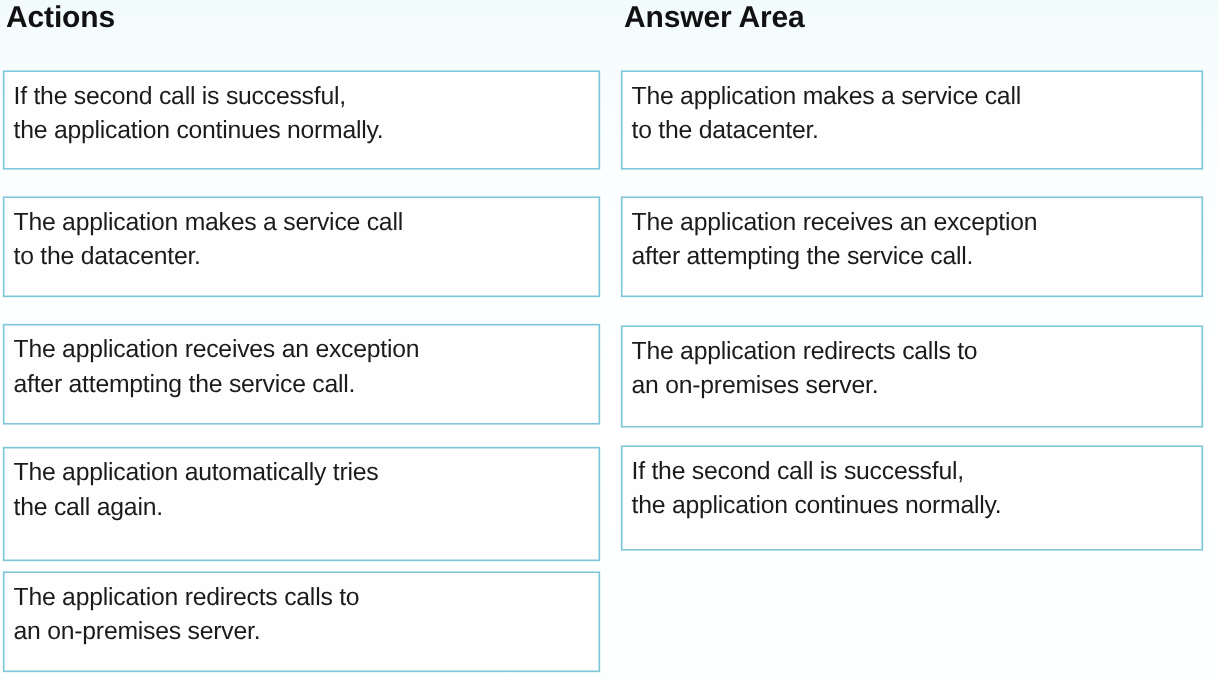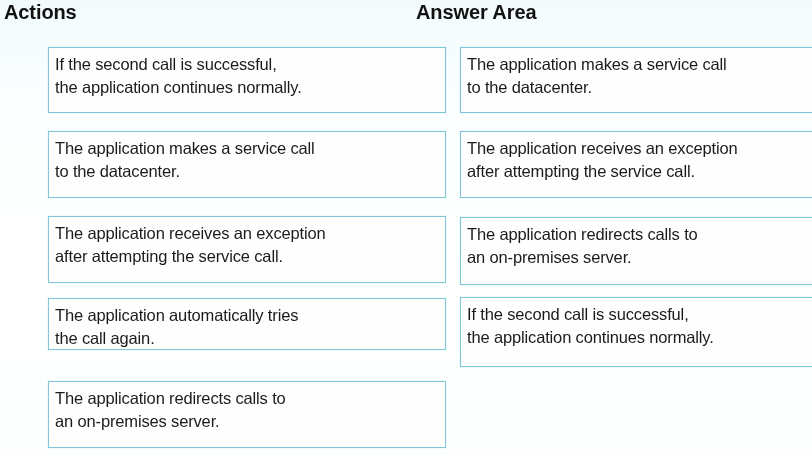--- a/index.html
+++ b/index.html
@@ -52,36 +52,35 @@
     white-space: nowrap;
   }
 
   .card {
     position: absolute;
     box-sizing: border-box;
     background: #fefeff;
     border: 1.6px solid #7fc6d8;
     padding: 5px 0 4px 6px;
     box-shadow: 0 0 0 0.4px rgba(127,198,216,0.25);
-    margin-left: 46px;
   }
 
   .card-text {
     font-size: 16.5px;
     line-height: 23px;
     color: #1b1b1b;
     letter-spacing: -0.15px;
     white-space: pre-line;
   }
 
   
   .left .card.c0 { left: 0px; top: 47px;  width: 398px; height: 66px;  }
   .left .card.c1 { left: 0px; top: 131px; width: 398px; height: 67px;  }
   .left .card.c2 { left: 0px; top: 216px; width: 398px; height: 67px;  }
-  .left .card.c3 { left: 0px; top: 298px; width: 398px; height: 52px;  }
+  .left .card.c3 { left: 0px; top: 298px; width: 398px; height: 76px;  }
   .left .card.c4 { left: 0px; top: 381px; width: 398px; height: 67px;  }
 
   
   .right .card.c0 { left: 0px; top: 47px;  width: 388px; height: 66px;  }
   .right .card.c1 { left: 0px; top: 131px; width: 388px; height: 67px;  }
   .right .card.c2 { left: 0px; top: 217px; width: 388px; height: 68px;  }
   .right .card.c3 { left: 0px; top: 297px; width: 388px; height: 70px;  }
 </style>
 </head>
 <body>

